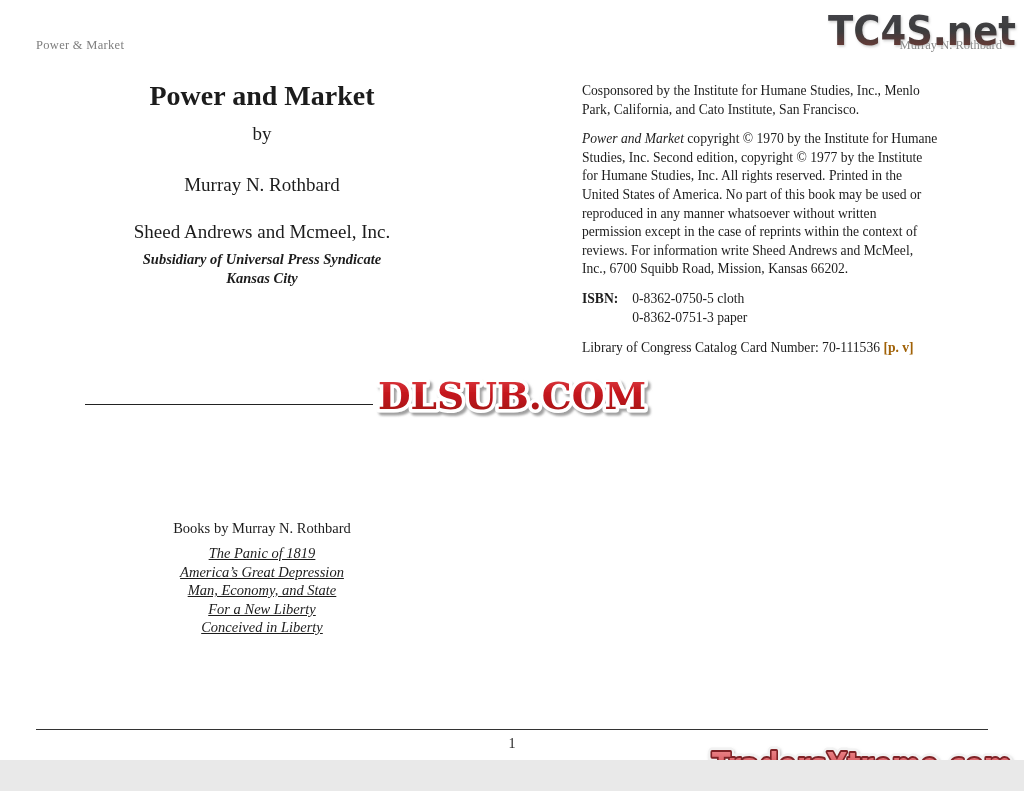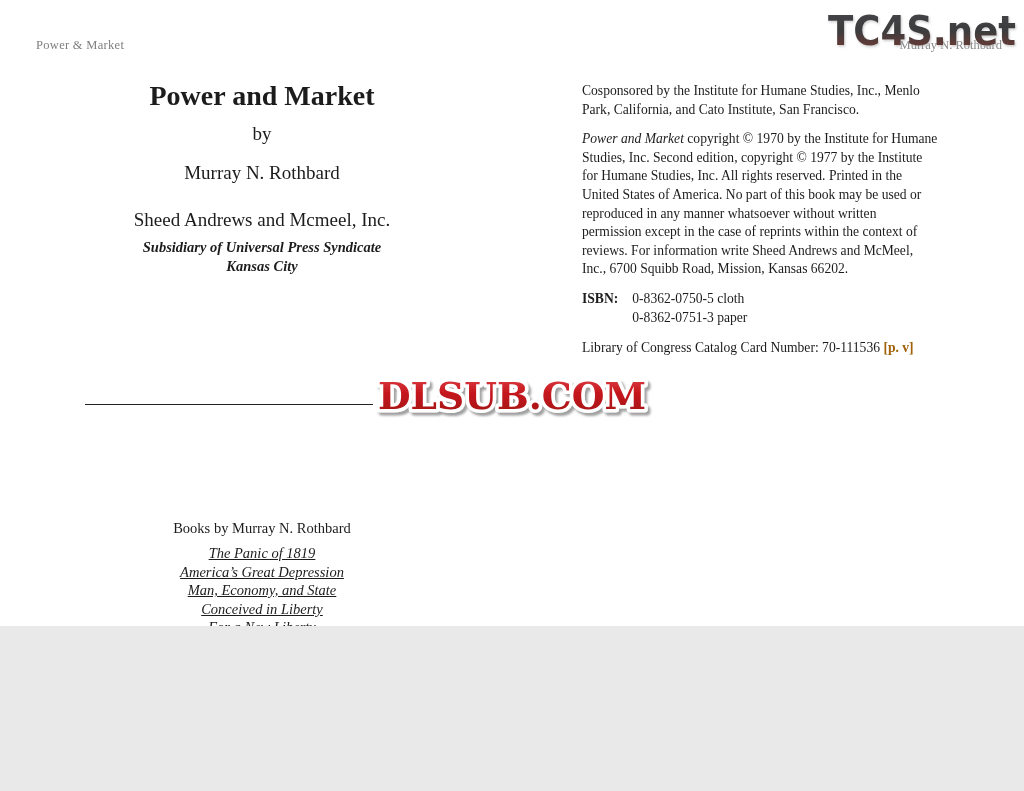--- a/index.html
+++ b/index.html
@@ -1,20 +1,20 @@
 <!DOCTYPE html>
 <html><head>
 <meta charset="utf-8">
 <style>
   * { margin: 0; padding: 0; box-sizing: border-box; }
   html, body { background: #e9e9e9; }
   .page {
     position: relative;
     width: 1024px;
-    height: 626px;
+    height: 760px;
     background: #ffffff;
     font-family: "Liberation Serif", serif;
     color: #1c1c1c;
     overflow: hidden;
     margin: 0 auto;
   }
 
   
   .running-head-left {
     position: absolute;
@@ -38,21 +38,21 @@
 
   
   .title-block {
     position: absolute;
     left: 36px; top: 80px;
     width: 452px;
     text-align: center;
   }
   .book-title   { font-size: 28px; font-weight: bold; margin-bottom: 11px; }
   .book-subtitle{ font-size: 22px; font-weight: normal; margin-bottom: 13px; }
-  .by-label     { font-size: 19px; margin-bottom: 17px; }
+  .by-label     { font-size: 19px; margin-bottom: 29px; }
   .author-name  { font-size: 19px; margin-bottom: 25px; }
   .publisher    { font-size: 19px; margin-bottom: 7px; }
   .publisher-note, .publisher-city { font-size: 14.5px; font-style: italic; line-height: 18.5px; font-weight: bold; }
 
   
   .copyright-block {
     position: absolute;
     left: 582px; top: 82px;
     width: 356px;
     font-size: 13.6px;
@@ -160,22 +160,22 @@
     </defs>
     <text x="146" y="40" text-anchor="middle" font-family="DejaVu Serif, serif" font-weight="bold" font-size="37" textLength="268" lengthAdjust="spacingAndGlyphs" fill="url(#dlsubGrad)" stroke="#ffffff" stroke-width="7" stroke-linejoin="round" paint-order="stroke" filter="url(#dlsubShadow)">DLSUB.COM</text>
   </svg>
 
   <div class="books-block">
     <div class="books-heading">Books by Murray N. Rothbard</div>
     <ul class="books-list">
       <li>The Panic of 1819</li>
       <li>America’s Great Depression</li>
       <li>Man, Economy, and State</li>
+      <li>For a New Liberty</li>
       <li>Conceived in Liberty</li>
-      <li>For a New Liberty</li>
     </ul>
   </div>
 
   <div class="footer-rule"></div>
   <div class="page-number">1</div>
 
   <svg class="traders-logo" width="312" height="50" viewBox="0 0 312 50">
     <defs>
       <linearGradient id="txGrad" x1="0" y1="0" x2="0" y2="1">
         <stop offset="0%" stop-color="#ef9094"></stop>

